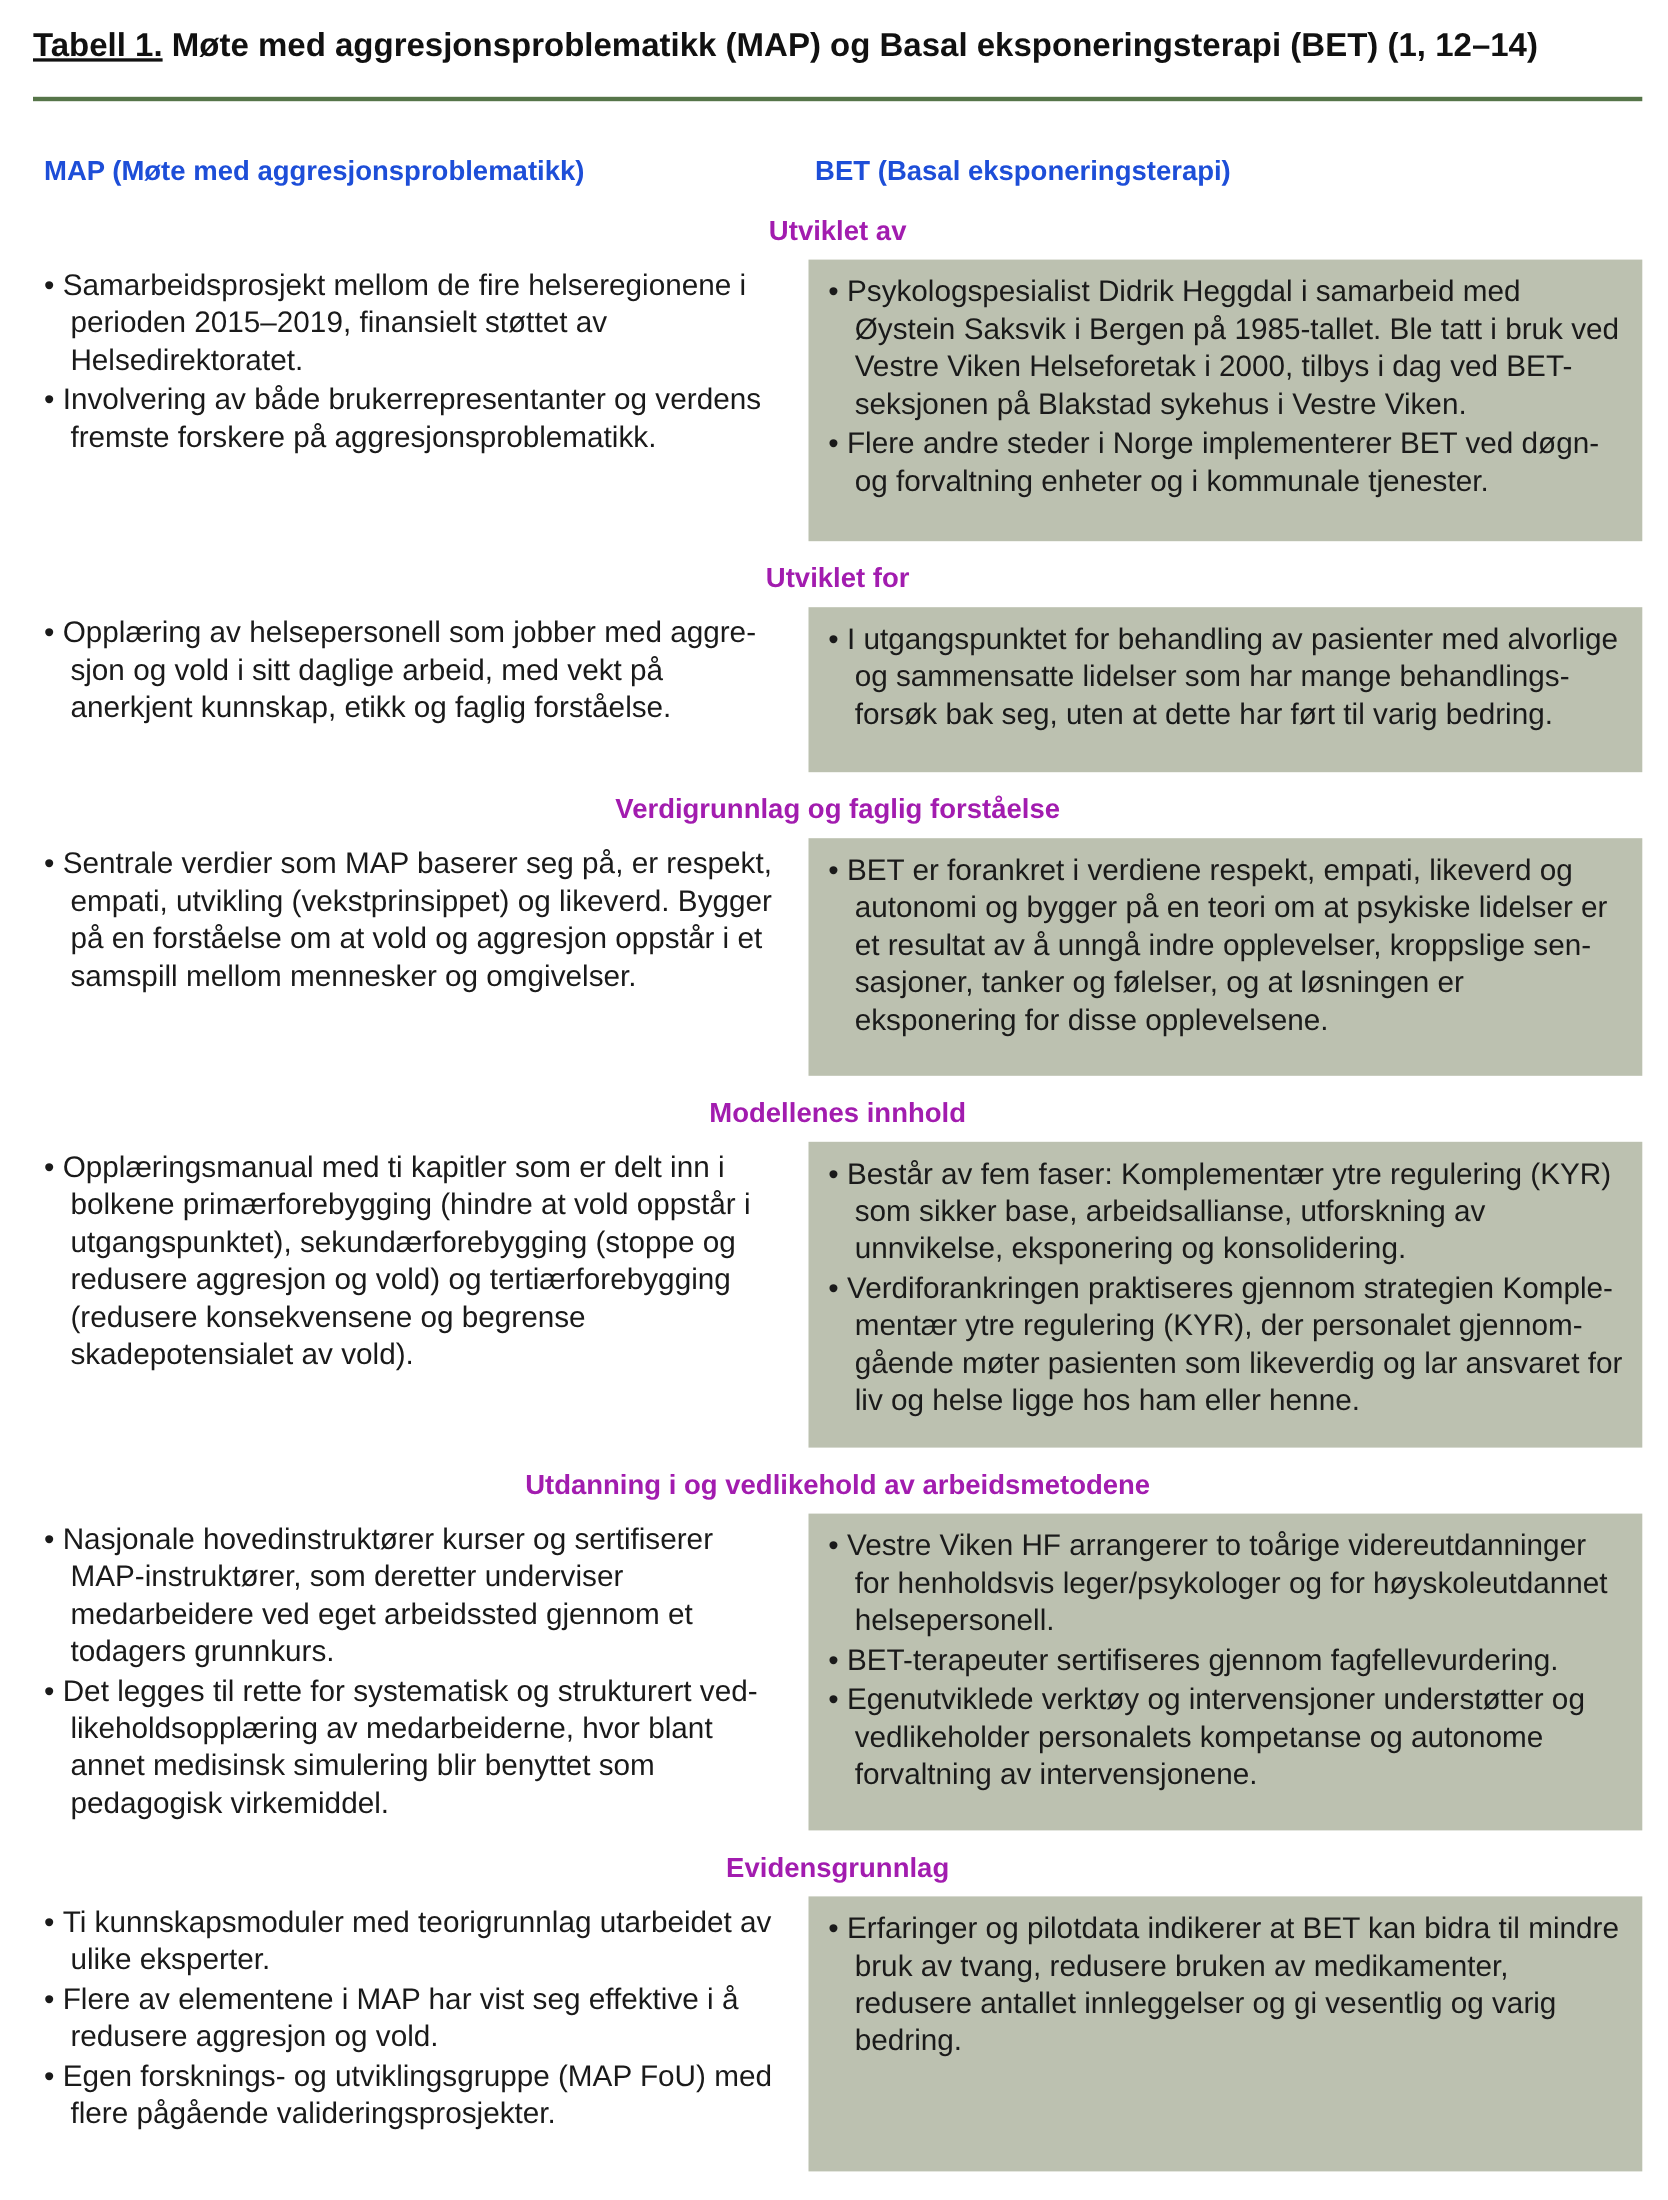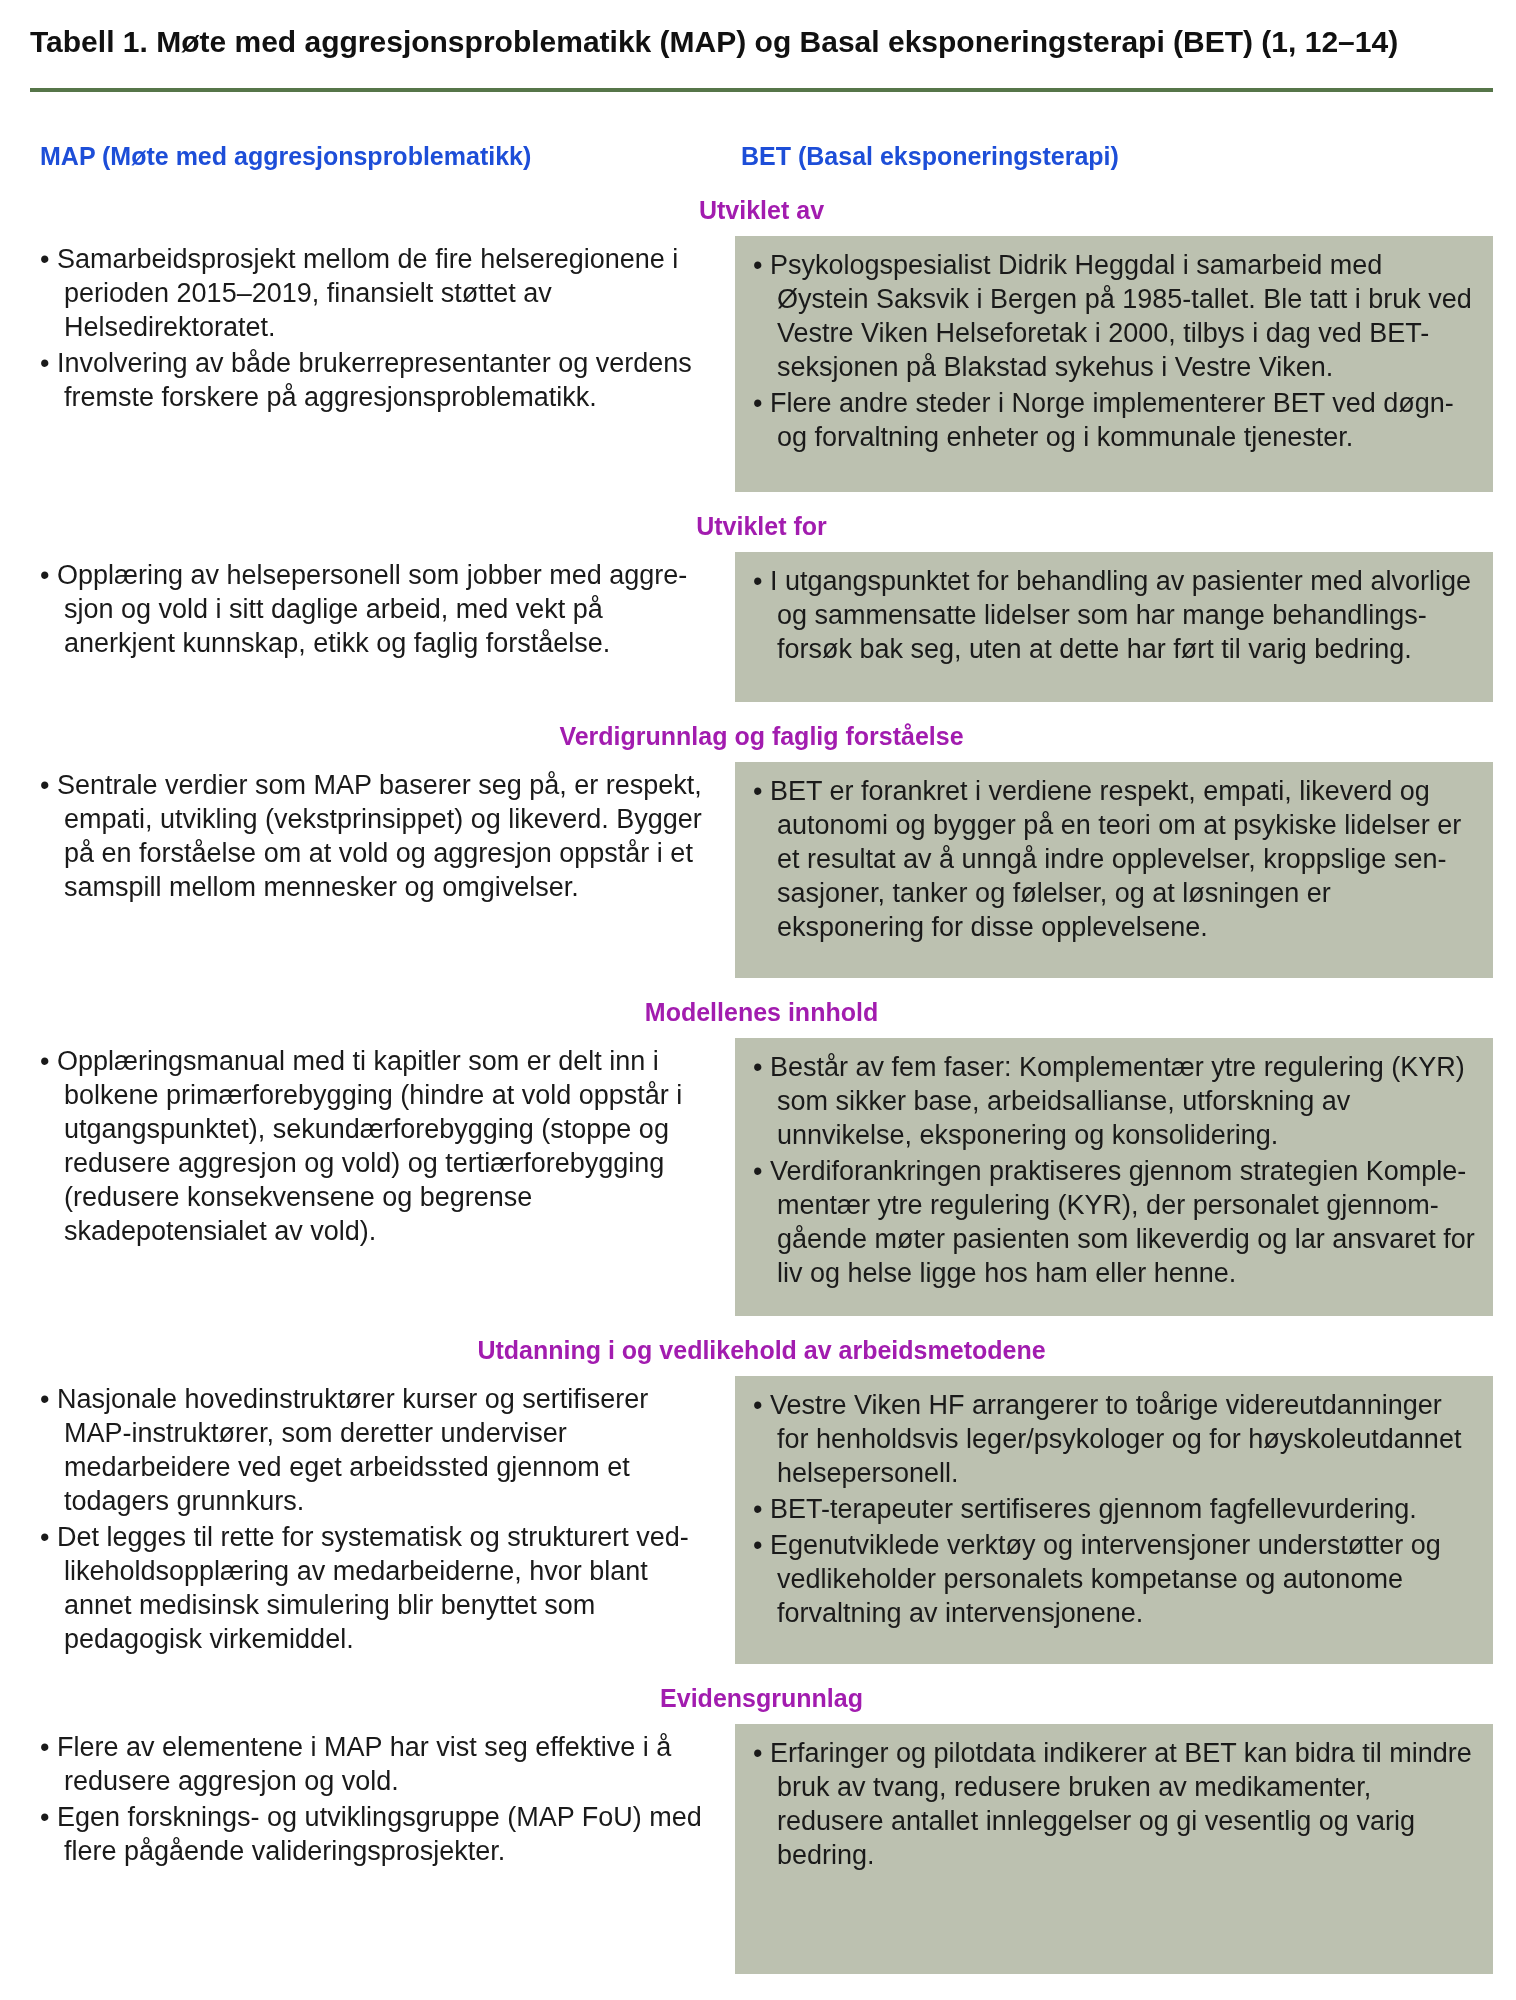--- a/index.html
+++ b/index.html
@@ -17,21 +17,21 @@
     box-sizing: border-box;
     padding: 22px 23px 40px 30px;
   }
   .title {
     font-size: 30px;
     line-height: 40px;
     color: #111111;
     white-space: nowrap;
     margin: 0 0 26px 0;
   }
-  .title .title-prefix { font-weight: bold; }
+  .title .title-prefix { font-weight: bold; text-decoration: underline; }
   .rule {
     height: 4px;
     border: none;
     margin: 0;
   }
   .rule.top { background: var(--rule-color); }
   .rule.bottom { background: var(--rule-color); margin-top: 30px; }
   .col-headers {
     display: flex;
     margin-top: 48px;
@@ -176,20 +176,21 @@
             <li>BET-terapeuter sertifiseres gjennom fagfellevurdering.</li>
             <li>Egenutviklede verktøy og intervensjoner understøtter og vedlikeholder personalets kompetanse og autonome forvaltning av intervensjonene.</li>
           </ul>
     </div>
   </div>
 
   <div class="section">
     <div class="section-header">Evidensgrunnlag</div>
     <div class="row">
       <ul class="cell map-cell">
+            <li>Ti kunnskapsmoduler med teorigrunnlag utarbeidet av ulike eksperter.</li>
             <li>Flere av elementene i MAP har vist seg effektive i å redusere aggresjon og vold.</li>
             <li>Egen forsknings- og utviklingsgruppe (MAP FoU) med flere pågående valideringsprosjekter.</li>
           </ul>
       <ul class="cell bet-cell">
             <li>Erfaringer og pilotdata indikerer at BET kan bidra til mindre bruk av tvang, redusere bruken av medikamenter, redusere antallet innleggelser og gi vesentlig og varig bedring.</li>
           </ul>
     </div>
   </div>
 </div>
 

